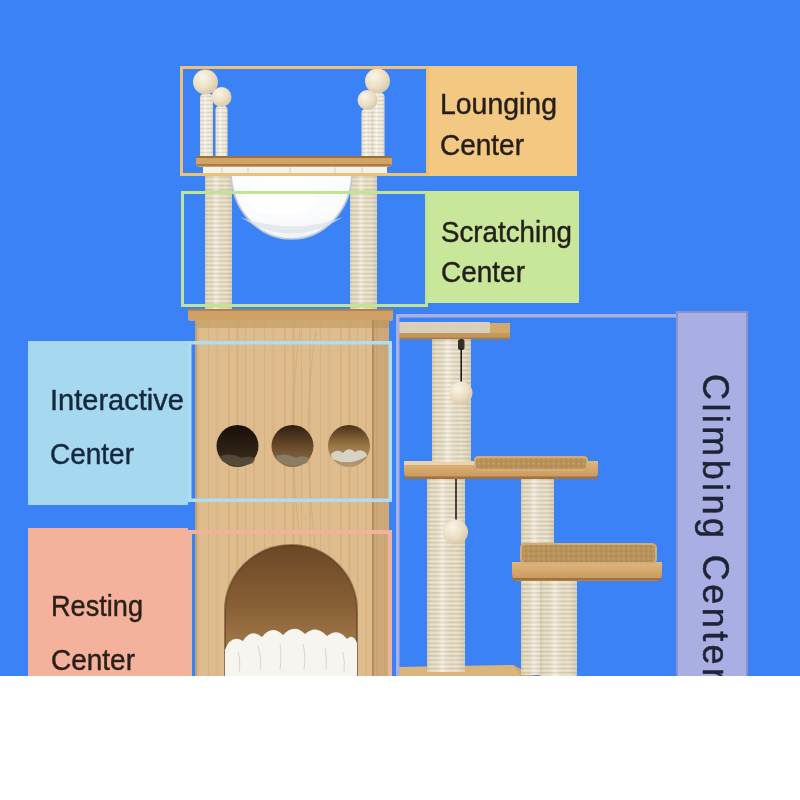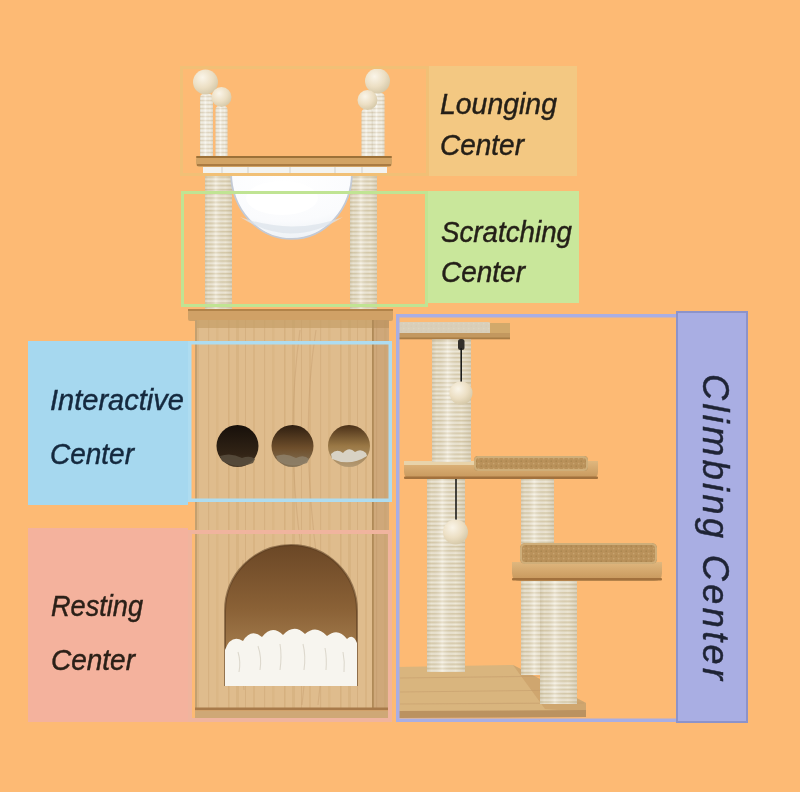--- a/index.html
+++ b/index.html
@@ -1,17 +1,17 @@
 <!DOCTYPE html>
 <html><head>
 <meta charset="utf-8">
 <style>
   html,body{margin:0;padding:0;background:#fff;}
-  #stage{position:relative;width:800px;height:792px;background:#fdba74;overflow:hidden;
-         font-family:"Liberation Sans", sans-serif;font-style:italic;}
+  #stage{position:relative;width:800px;height:676px;background:#3b82f6;overflow:hidden;
+         font-family:"Liberation Sans", sans-serif;}
 </style>
 </head>
 <body>
 <div id="stage">
 <svg width="800" height="800" viewBox="0 0 800 800" xmlns="http://www.w3.org/2000/svg">
 <defs>
 
   <pattern id="sisal" width="8" height="4.2" patternUnits="userSpaceOnUse">
     <rect width="8" height="4.2" fill="#ece4d0"></rect>
     <rect y="0" width="8" height="1.3" fill="#d9cdad"></rect>

